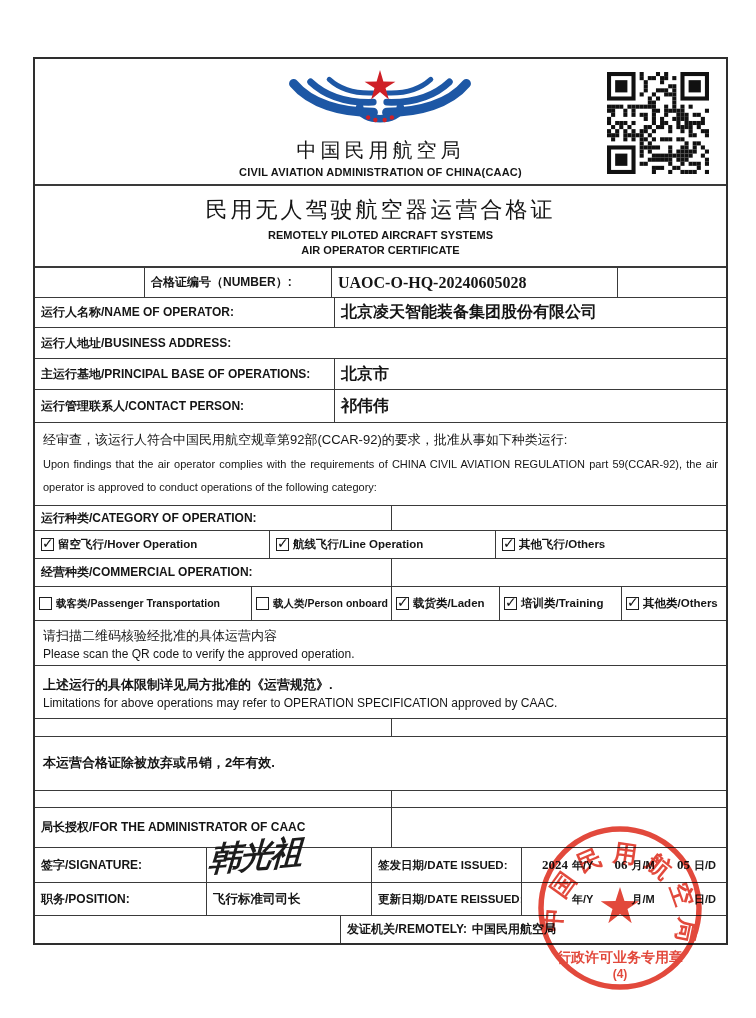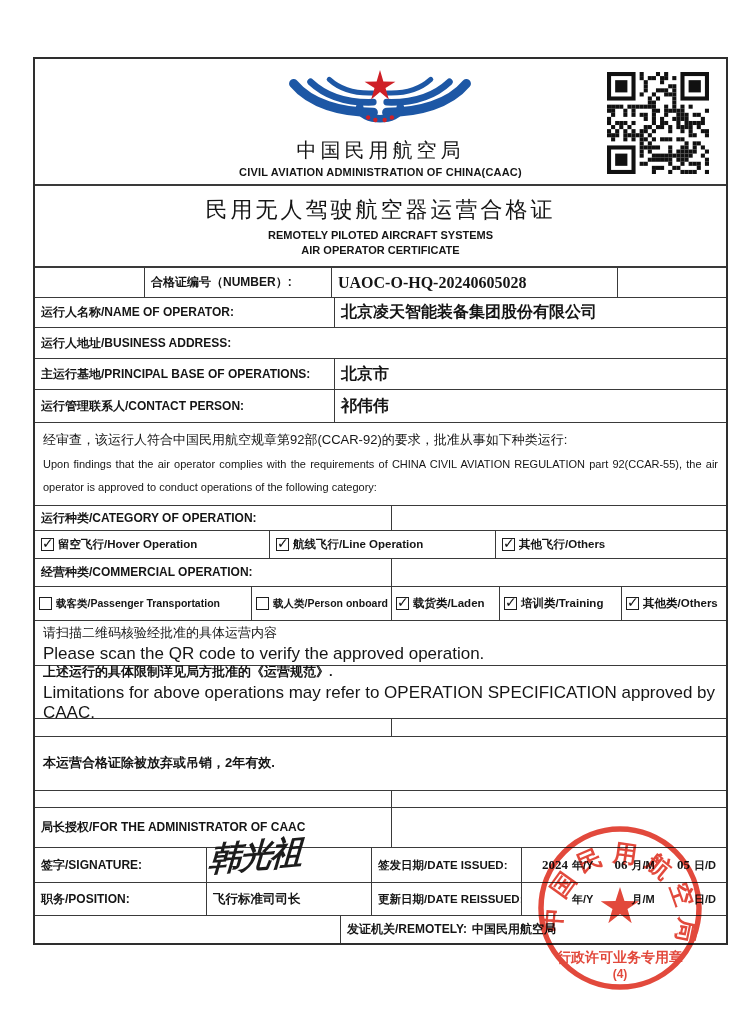--- a/index.html
+++ b/index.html
@@ -24,21 +24,21 @@
   
   .titlebox{flex-direction:column;justify-content:center;text-align:center;align-items:center;}
   .title-cn{font-family:"Liberation Serif","DejaVu Serif",serif;font-size:22px;letter-spacing:3px;}
   .title-en{font-size:11px;font-weight:700;line-height:15px;margin-top:3px;}
   
   .para{flex-direction:column;align-items:flex-start;justify-content:center;padding:4px 8px;display:flex;}
   .para-cn{font-size:13px;margin:2px 0 4px 0;}
   .para-en{font-size:11px;line-height:23px;text-align:justify;width:100%;white-space:normal;}
   .note-cn{font-size:13px;font-weight:700;margin:1px 0 2px 0;}
   .note-cn.normal{font-weight:400;}
-  .note-en{font-size:17px;}
+  .note-en{font-size:12px;}
   
   .cb{width:13px;height:13px;border:1.6px solid #1e1e1e;box-sizing:border-box;margin-right:4px;
       position:relative;flex:0 0 auto;background:#fff;}
   .cb.on::after{content:"\2713";position:absolute;left:0px;top:-4px;font-size:14px;font-weight:700;color:#101010;}
   .cbl{font-size:11.5px;font-weight:600;}
   
   .dgroup{flex:1 1 0;display:flex;justify-content:flex-end;align-items:center;}
   .dval{font-family:"Liberation Serif","DejaVu Serif",serif;font-weight:700;font-size:13px;margin-right:4px;}
   .dunit{font-size:11px;font-weight:700;}
   .signature{position:absolute;left:208px;top:830px;width:180px;font-family:"DejaVu Serif","Liberation Serif",serif;
@@ -324,21 +324,21 @@
       <div class="cell lbl" style="width:300px">主运行基地/PRINCIPAL BASE OF OPERATIONS:</div>
       <div class="cell val grow">北京市</div>
     </div>
     <div class="row" style="height:33px">
       <div class="cell lbl" style="width:300px">运行管理联系人/CONTACT PERSON:</div>
       <div class="cell val grow">祁伟伟</div>
     </div>
 
     <div class="row para" style="height:83px">
       <div class="para-cn">经审查，该运行人符合中国民用航空规章第92部(CCAR-92)的要求，批准从事如下种类运行:</div>
-      <div class="para-en">Upon findings that the air operator complies with the requirements of CHINA CIVIL AVIATION REGULATION part 92(CCAR-55), the air operator is approved to conduct operations of the following category:</div>
+      <div class="para-en">Upon findings that the air operator complies with the requirements of CHINA CIVIL AVIATION REGULATION part 59(CCAR-92), the air operator is approved to conduct operations of the following category:</div>
     </div>
 
     <div class="row" style="height:25px">
       <div class="cell lbl" style="width:357px">运行种类/CATEGORY OF OPERATION:</div>
       <div class="cell grow"></div>
     </div>
     <div class="row" style="height:28px">
       <div class="cell" style="width:235px">
         <span class="cb on"></span>
         <span class="cbl">留空飞行/Hover Operation</span>

